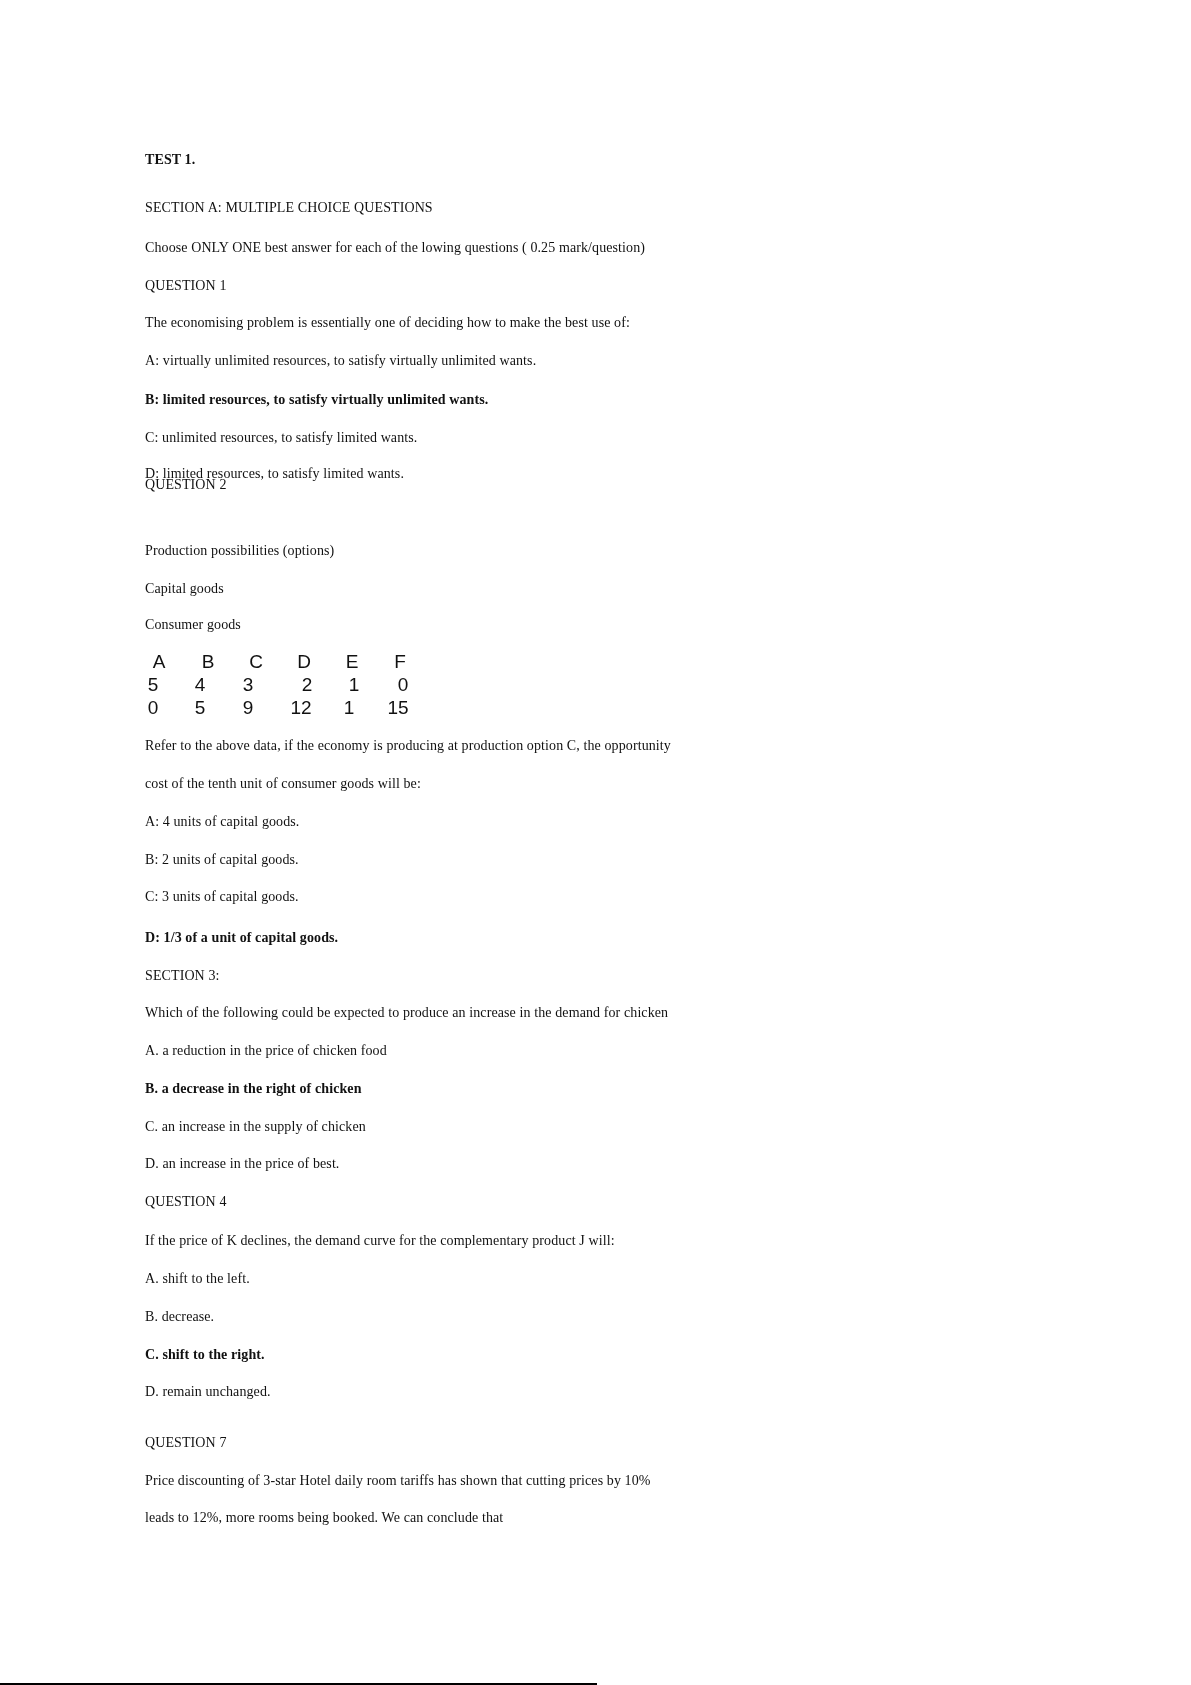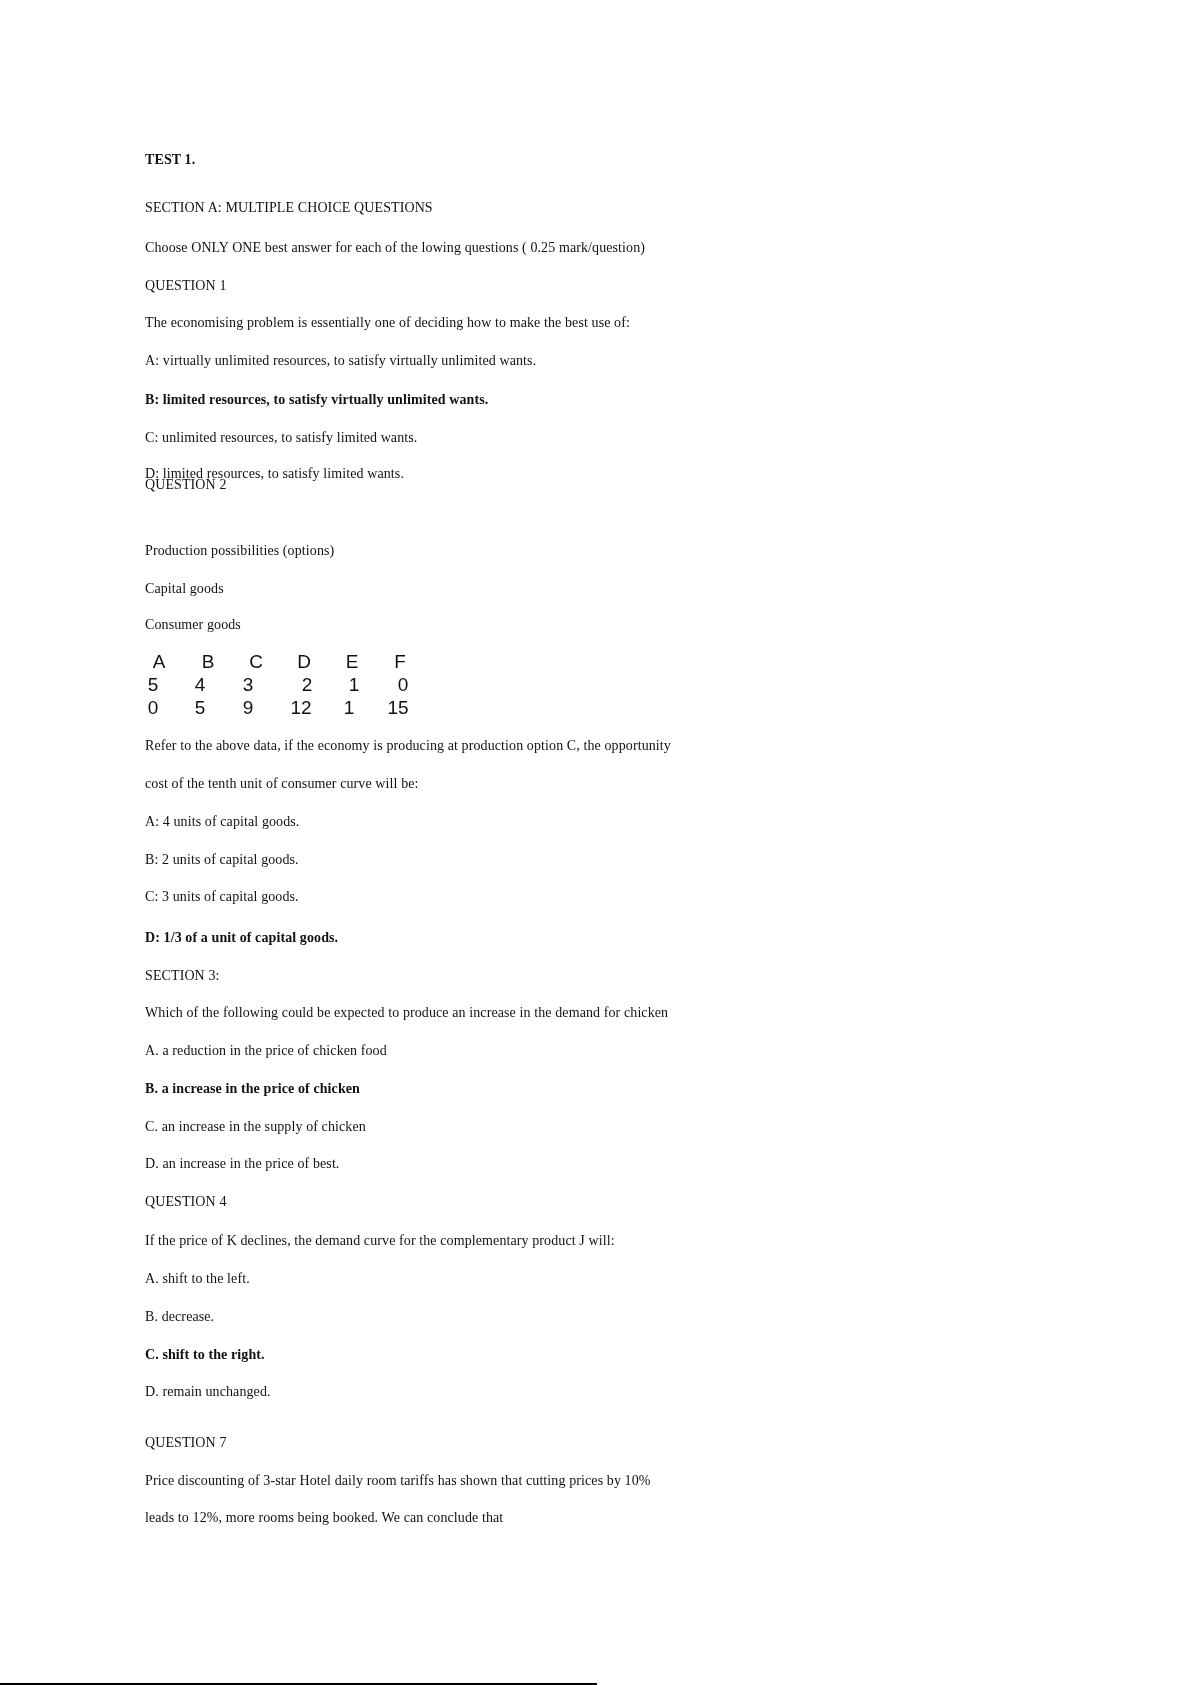--- a/index.html
+++ b/index.html
@@ -55,30 +55,30 @@
       <span class="cell" style="left:-8px">0</span>
       <span class="cell" style="left:39px">5</span>
       <span class="cell" style="left:87px">9</span>
       <span class="cell" style="left:140px">12</span>
       <span class="cell" style="left:188px">1</span>
       <span class="cell" style="left:237px">15</span>
     </div>
   </div>
 
   <div class="ln" style="top:733px">Refer to the above data, if the economy is producing at production option C, the opportunity</div>
-  <div class="ln" style="top:771px">cost of the tenth unit of consumer curve will be:</div>
+  <div class="ln" style="top:771px">cost of the tenth unit of consumer goods will be:</div>
   <div class="ln" style="top:809px">A: 4 units of capital goods.</div>
   <div class="ln" style="top:847px">B: 2 units of capital goods.</div>
   <div class="ln" style="top:884px">C: 3 units of capital goods.</div>
   <div class="ln b" style="top:925px">D: 1/3 of a unit of capital goods.</div>
 
   <div class="ln" style="top:963px">SECTION 3:</div>
   <div class="ln" style="top:1000px">Which of the following could be expected to produce an increase in the demand for chicken</div>
   <div class="ln" style="top:1038px">A. a reduction in the price of chicken food</div>
-  <div class="ln b" style="top:1076px">B. a increase in the price of chicken</div>
+  <div class="ln b" style="top:1076px">B. a decrease in the right of chicken</div>
   <div class="ln" style="top:1114px">C. an increase in the supply of chicken</div>
   <div class="ln" style="top:1151px">D. an increase in the price of best.</div>
 
   <div class="ln" style="top:1189px">QUESTION 4</div>
   <div class="ln" style="top:1228px">If the price of K declines, the demand curve for the complementary product J will:</div>
   <div class="ln" style="top:1266px">A. shift to the left.</div>
   <div class="ln" style="top:1304px">B. decrease.</div>
   <div class="ln b" style="top:1342px">C. shift to the right.</div>
   <div class="ln" style="top:1379px">D. remain unchanged.</div>
 

